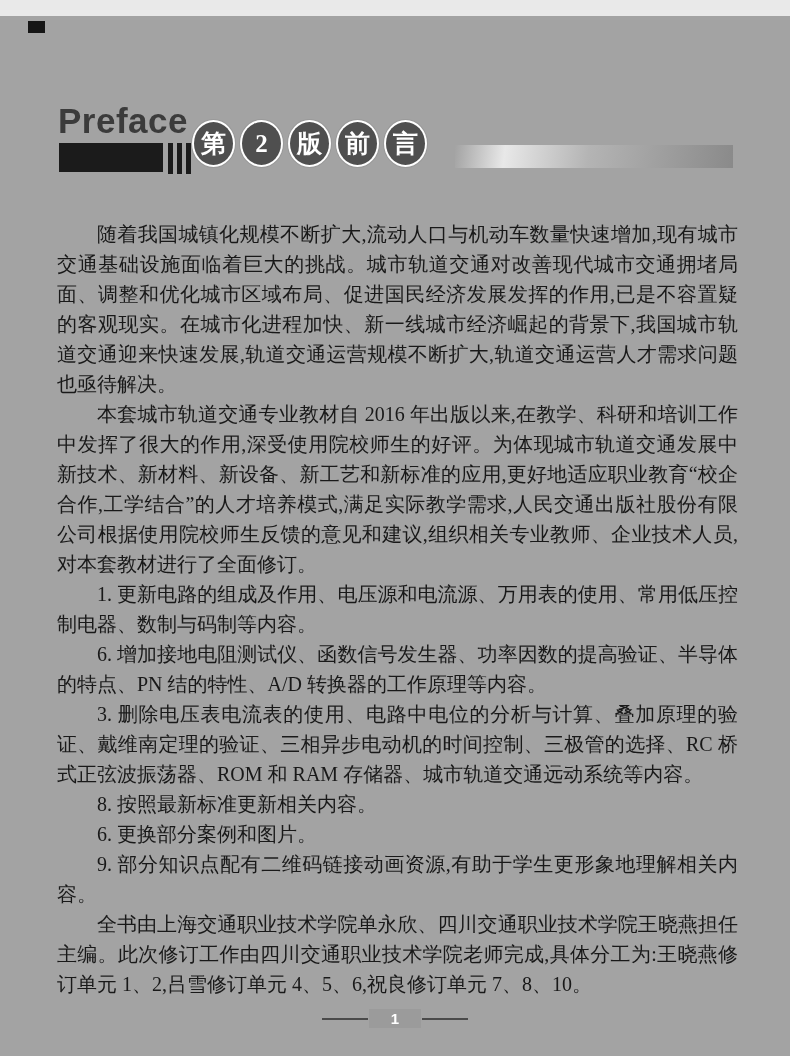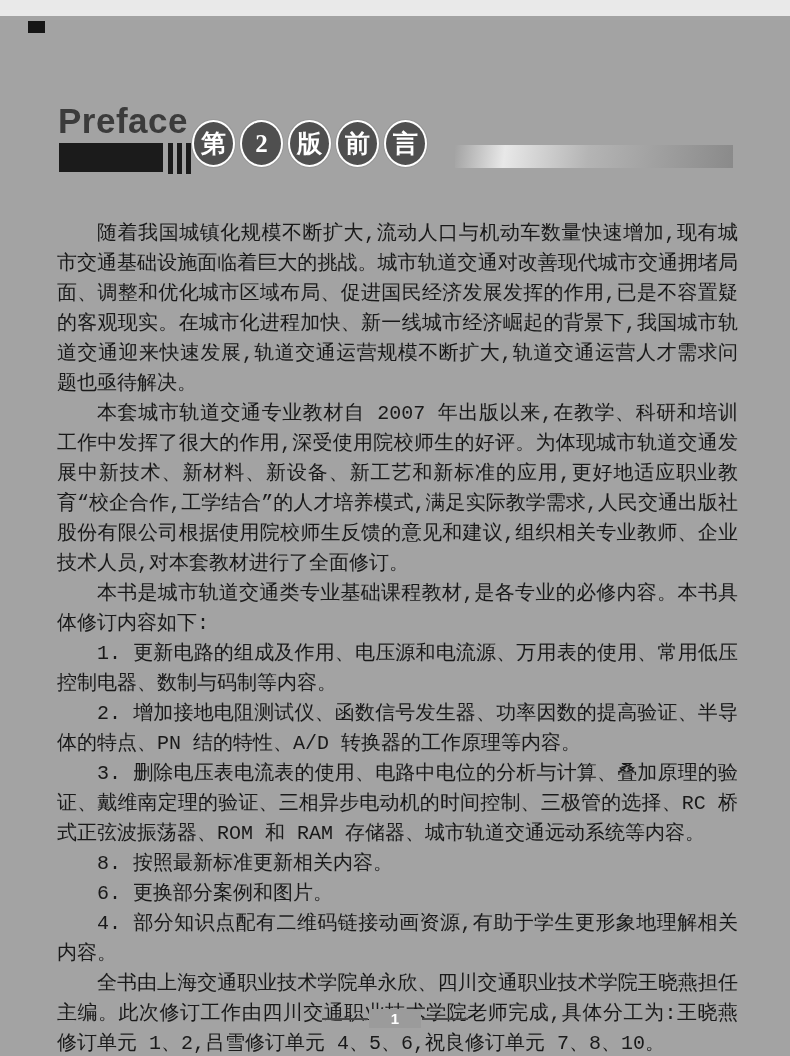--- a/index.html
+++ b/index.html
@@ -75,21 +75,21 @@
   
   .content {
     position: absolute;
     left: 57px; top: 203px;
     width: 681px;
     font-size: 20px;
     line-height: 30px;
     color: #191919;
     text-align: justify;
   }
-  .content p { margin: 0; text-indent: 2em; font-family: Liberation Mono, monospace; }
+  .content p { margin: 0; text-indent: 2em; }
   
   .footer {
     position: absolute;
     left: 0; right: 0; top: 993px;
     display: flex;
     align-items: center;
     justify-content: center;
   }
   .footer .rule { width: 46px; height: 2px; background: #4a4a4a; }
   .page-num {
@@ -124,28 +124,27 @@
       <span class="badge">2</span>
       <span class="badge">版</span>
       <span class="badge">前</span>
       <span class="badge">言</span>
     </div>
     <div class="gradient-bar"></div>
   </div>
 
   <div class="content">
     <p>随着我国城镇化规模不断扩大,流动人口与机动车数量快速增加,现有城市交通基础设施面临着巨大的挑战。城市轨道交通对改善现代城市交通拥堵局面、调整和优化城市区域布局、促进国民经济发展发挥的作用,已是不容置疑的客观现实。在城市化进程加快、新一线城市经济崛起的背景下,我国城市轨道交通迎来快速发展,轨道交通运营规模不断扩大,轨道交通运营人才需求问题也亟待解决。</p>
-    <p>本套城市轨道交通专业教材自 2007 年出版以来,在教学、科研和培训工作中发挥了很大的作用,深受使用院校师生的好评。为体现城市轨道交通发展中新技术、新材料、新设备、新工艺和新标准的应用,更好地适应职业教育“校企合作,工学结合”的人才培养模式,满足实际教学需求,人民交通出版社股份有限公司根据使用院校师生反馈的意见和建议,组织相关专业教师、企业技术人员,对本套教材进行了全面修订。</p>
-    <p>本书是城市轨道交通类专业基础课程教材,是各专业的必修内容。本书具体修订内容如下:</p>
+    <p>本套城市轨道交通专业教材自 2016 年出版以来,在教学、科研和培训工作中发挥了很大的作用,深受使用院校师生的好评。为体现城市轨道交通发展中新技术、新材料、新设备、新工艺和新标准的应用,更好地适应职业教育“校企合作,工学结合”的人才培养模式,满足实际教学需求,人民交通出版社股份有限公司根据使用院校师生反馈的意见和建议,组织相关专业教师、企业技术人员,对本套教材进行了全面修订。</p>
     <p>1. 更新电路的组成及作用、电压源和电流源、万用表的使用、常用低压控制电器、数制与码制等内容。</p>
-    <p>2. 增加接地电阻测试仪、函数信号发生器、功率因数的提高验证、半导体的特点、PN 结的特性、A/D 转换器的工作原理等内容。</p>
+    <p>6. 增加接地电阻测试仪、函数信号发生器、功率因数的提高验证、半导体的特点、PN 结的特性、A/D 转换器的工作原理等内容。</p>
     <p>3. 删除电压表电流表的使用、电路中电位的分析与计算、叠加原理的验证、戴维南定理的验证、三相异步电动机的时间控制、三极管的选择、RC 桥式正弦波振荡器、ROM 和 RAM 存储器、城市轨道交通远动系统等内容。</p>
     <p>8. 按照最新标准更新相关内容。</p>
     <p>6. 更换部分案例和图片。</p>
-    <p>4. 部分知识点配有二维码链接动画资源,有助于学生更形象地理解相关内容。</p>
+    <p>9. 部分知识点配有二维码链接动画资源,有助于学生更形象地理解相关内容。</p>
     <p>全书由上海交通职业技术学院单永欣、四川交通职业技术学院王晓燕担任主编。此次修订工作由四川交通职业技术学院老师完成,具体分工为:王晓燕修订单元 1、2,吕雪修订单元 4、5、6,祝良修订单元 7、8、10。</p>
   </div>
 
   <div class="footer">
     <span class="rule"></span>
     <span class="page-num">1</span>
     <span class="rule"></span>
   </div>
 
 </div>

